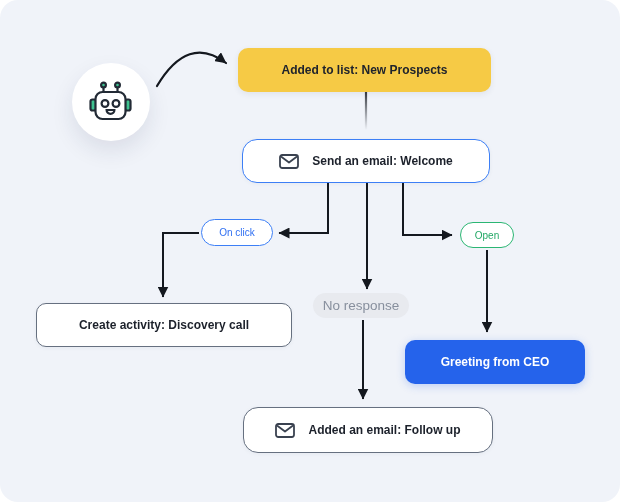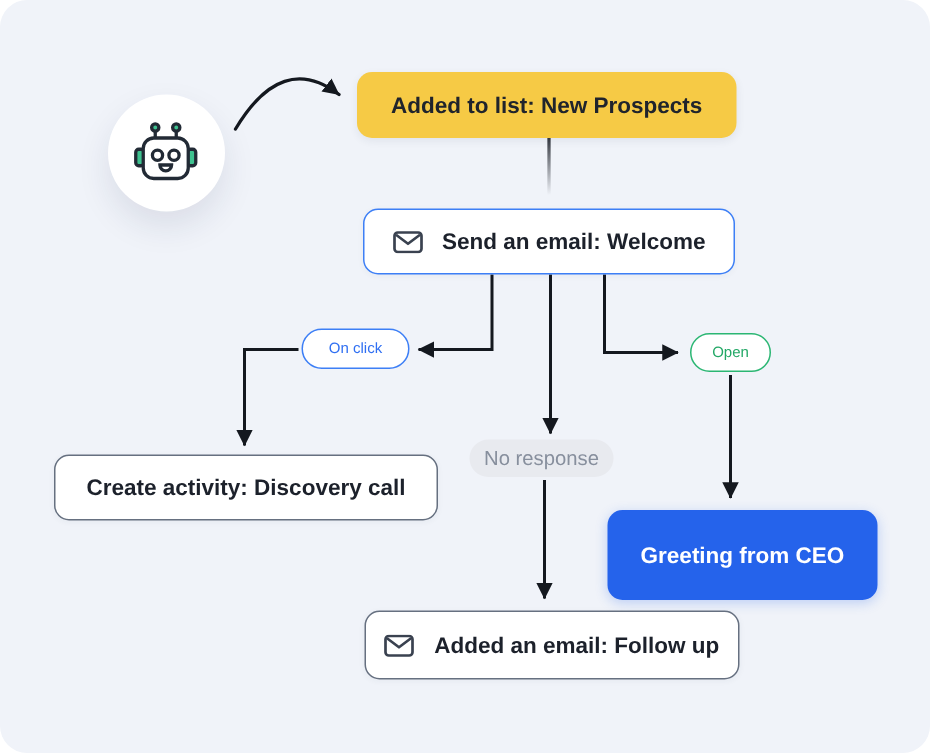--- a/index.html
+++ b/index.html
@@ -5,48 +5,49 @@
   html,body{margin:0;padding:0;background:#ffffff;}
   body{font-family:"Liberation Sans","DejaVu Sans",sans-serif;}
   .stage{position:relative;width:620px;height:502px;background:#ffffff;}
   .canvas{
     position:absolute;left:0;top:0;width:620px;height:502px;
     background:#F0F3F9;border-radius:18px;overflow:hidden;
   }
   .lines-layer{position:absolute;left:0;top:0;width:620px;height:502px;pointer-events:none;}
   .node{
     position:absolute;display:flex;align-items:center;justify-content:center;
-    box-sizing:border-box;font-size:15px;font-weight:600;color:#1C212B;
+    box-sizing:border-box;font-size:12px;font-weight:600;color:#1C212B;
     border-radius:10px;white-space:nowrap;
   }
   .node .lbl{line-height:1;}
   .trigger{
     left:238px;top:48px;width:253px;height:44px;
     background:#F6CA45;color:#20242C;
     box-shadow:0 2px 6px rgba(40,50,80,0.08);
   }
   .email-box{
     background:#ffffff;gap:13px;
     box-shadow:0 1px 4px rgba(40,50,80,0.05);
+    border-radius:15px;
   }
   .email-welcome{
     left:242px;top:139px;width:248px;height:44px;
     border:1.6px solid #3D7FF6;
   }
   .email-followup{
     left:243px;top:407px;width:250px;height:46px;
     border:1.4px solid #667080;
   }
   .activity{
     left:36px;top:303px;width:256px;height:44px;
     background:#ffffff;border:1.4px solid #667080;
     box-shadow:0 1px 4px rgba(40,50,80,0.05);
   }
   .greeting{
-    left:405px;top:340px;width:180px;height:60px;
+    left:405px;top:340px;width:180px;height:44px;
     background:#2563EB;color:#ffffff;
     box-shadow:0 2px 8px rgba(37,99,235,0.25);
   }
   .pill{
     position:absolute;display:flex;align-items:center;justify-content:center;
     box-sizing:border-box;font-size:10px;font-weight:500;white-space:nowrap;
   }
   .pill-onclick{
     left:201px;top:219px;width:72px;height:27px;border-radius:13.5px;
     background:#ffffff;border:1.5px solid #3D7FF6;color:#2F6FF2;

